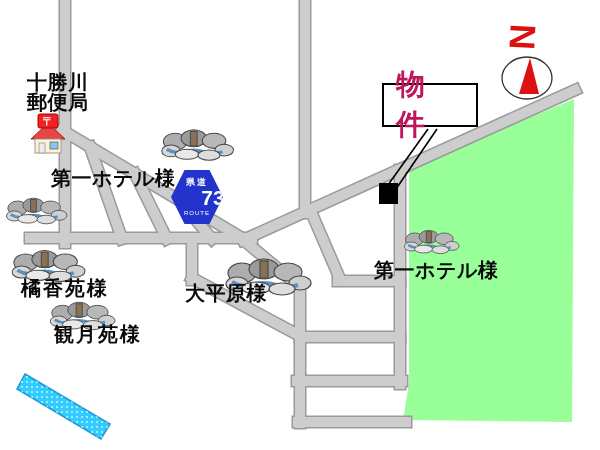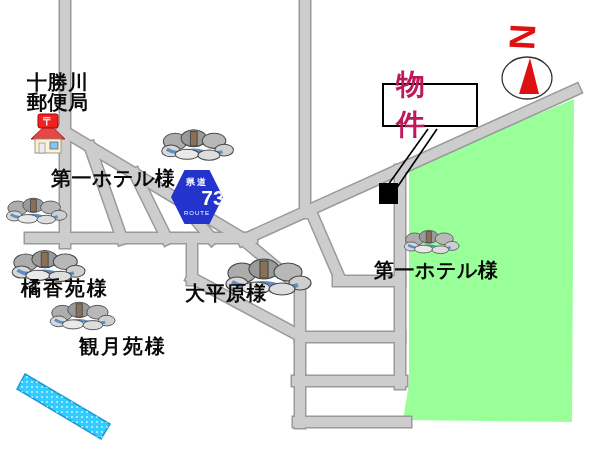--- a/index.html
+++ b/index.html
@@ -158,21 +158,21 @@
   <svg class="icon-abs" style="left:30px;top:112px;" width="36" height="44" viewBox="0 0 36 44">
       <use href="#postoffice"></use>
     </svg>
 
   <div class="poi-label" style="left:27px;top:72px;">
     <div>十勝川</div>
     <div>郵便局</div>
   </div>
   <div class="poi-label" style="left:7px;top:168px;margin-left:44px;">第一ホテル様</div>
   <div class="poi-label ls2" style="left:21px;top:278px;">橘香苑様</div>
-  <div class="poi-label ls2" style="left:54px;top:336px;margin-left:25px;">観月苑様</div>
+  <div class="poi-label ls2" style="left:54px;top:324px;">観月苑様</div>
   <div class="poi-label" style="left:153px;top:283px;margin-left:32px;">大平原様</div>
   <div class="poi-label" style="left:374px;top:260px;">第一ホテル様</div>
 
   <div class="park-label">
   </div>
 
   <div class="callout-box">物件</div>
 
   <div class="route-shield">
     <div class="pref">県道</div>

